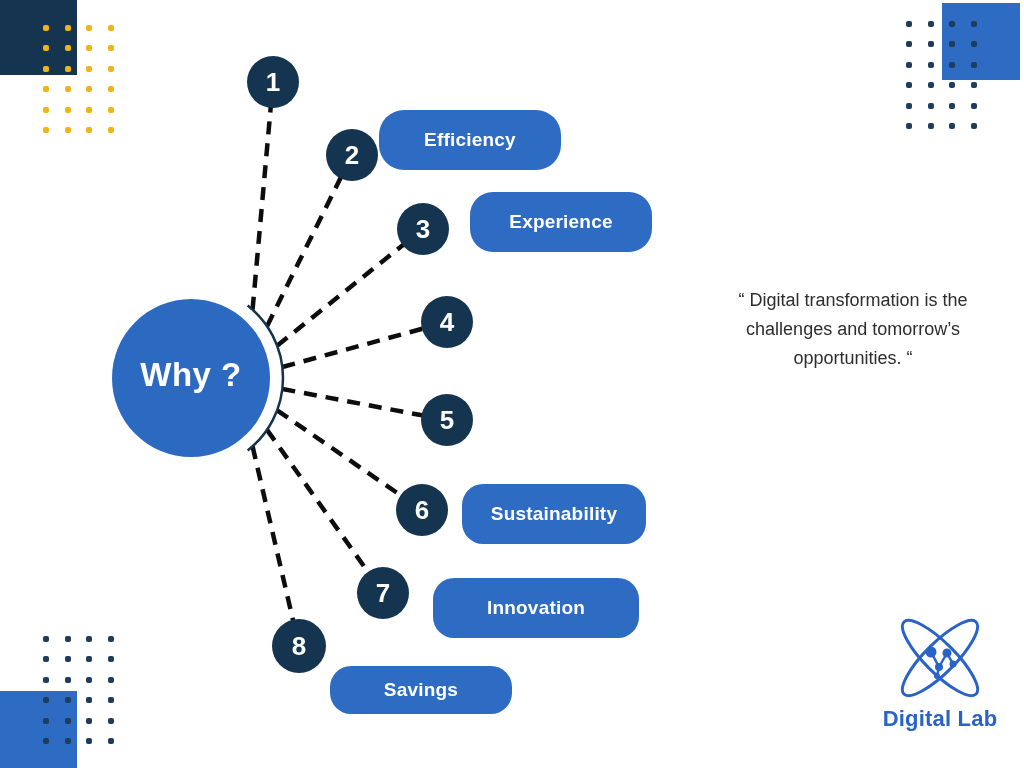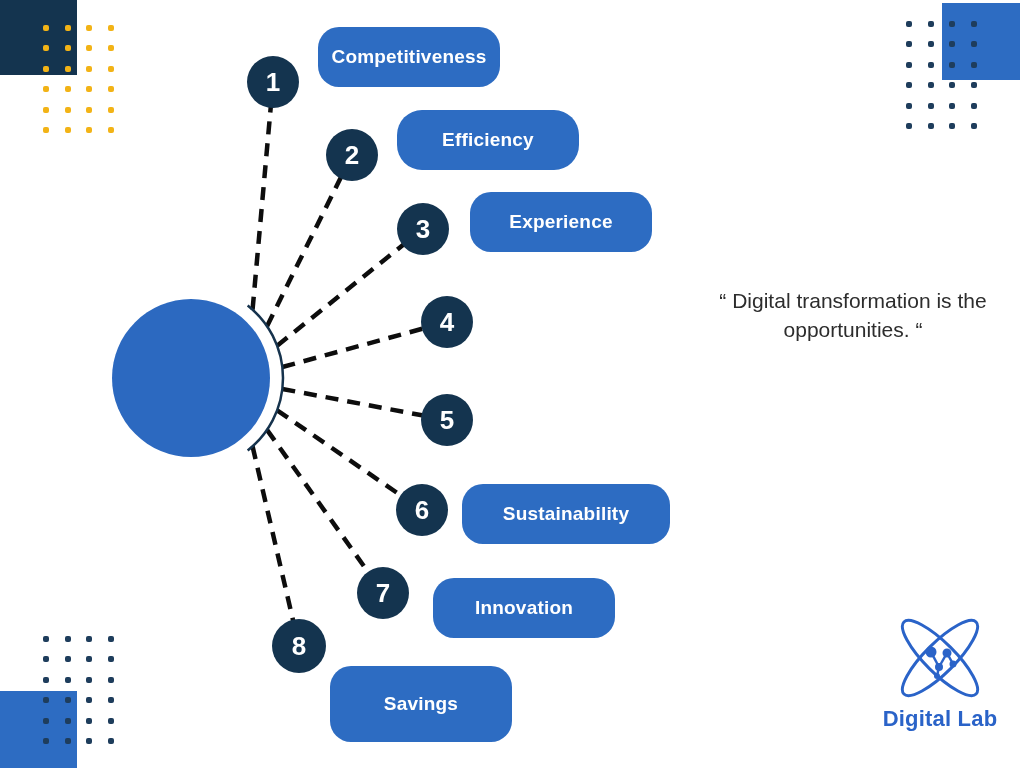--- a/index.html
+++ b/index.html
@@ -30,21 +30,21 @@
   }
   .pill {
     position:absolute; background:var(--box-blue); border-radius:21px;
     color:#fff; font-weight:bold; font-size:19px;
     display:flex; align-items:center; justify-content:center; z-index:3;
     letter-spacing:.2px;
   }
 
   .quote-block {
     position:absolute; left:700px; top:286px; width:306px;
-    text-align:center; color:#2d2d2d; font-size:21px; line-height:29px;
+    text-align:center; color:#2d2d2d; font-size:18px; line-height:29px;
     font-weight:500;
   }
 
   .logo-block {
     position:absolute; left:880px; top:618px; width:120px;
     display:flex; flex-direction:column; align-items:center;
   }
   .logo-name { font-size:22px; font-weight:bold; color:var(--logo-blue); margin-top:2px; letter-spacing:.2px; }
 </style>
 </head>
@@ -136,41 +136,42 @@
       <line x1="277.1336080988558" y1="345.6735161845165" x2="423" y2="229" stroke="#0d0d0d" stroke-width="4.5" stroke-dasharray="13 9"></line>
       <line x1="282.34191722344906" y1="367.0157313422975" x2="447" y2="322" stroke="#0d0d0d" stroke-width="4.5" stroke-dasharray="13 9"></line>
       <line x1="282.34191722344906" y1="388.9842686577025" x2="447" y2="420" stroke="#0d0d0d" stroke-width="4.5" stroke-dasharray="13 9"></line>
       <line x1="277.1336080988558" y1="410.3264838154835" x2="422" y2="510" stroke="#0d0d0d" stroke-width="4.5" stroke-dasharray="13 9"></line>
       <line x1="267.01396723707154" y1="429.82544534185325" x2="383" y2="593" stroke="#0d0d0d" stroke-width="4.5" stroke-dasharray="13 9"></line>
       <line x1="252.56001578501497" y1="446.3693239439203" x2="299" y2="646" stroke="#0d0d0d" stroke-width="4.5" stroke-dasharray="13 9"></line>
       <path d="M 247.64085572996055 305.50301066818156 A 92 92 0 0 1 247.64085572996055 450.49698933181844" fill="none" stroke="#16334d" stroke-width="2.5"></path>
     </svg>
 
   <div class="center-circle">
+    <div class="center-title">Why ?</div>
   </div>
 
   <div id="items-layer">
       <div class="num-circle" style="left: 247px; top: 56px; width: 52px; height: 52px;">1</div>
-      <div class="pill" style="left: 318px; top: 27px; width: 182px; height: 60px;">Competitiveness</div>
       <div class="num-circle" style="left: 326px; top: 129px; width: 52px; height: 52px;">2</div>
-      <div class="pill" style="left: 397px; top: 110px; width: 182px; height: 60px; border-radius: 25px;">Efficiency</div>
+      <div class="pill" style="left: 379px; top: 110px; width: 182px; height: 60px; border-radius: 25px;">Efficiency</div>
       <div class="num-circle" style="left: 397px; top: 203px; width: 52px; height: 52px;">3</div>
-      <div class="pill" style="left: 470px; top: 192px; width: 182px; height: 60px;">Experience</div>
+      <div class="pill" style="left: 470px; top: 192px; width: 182px; height: 60px; border-radius: 23px;">Experience</div>
       <div class="num-circle" style="left: 421px; top: 296px; width: 52px; height: 52px;">4</div>
       <div class="num-circle" style="left: 421px; top: 394px; width: 52px; height: 52px;">5</div>
       <div class="num-circle" style="left: 396px; top: 484px; width: 52px; height: 52px;">6</div>
-      <div class="pill" style="left: 462px; top: 484px; width: 208px; height: 60px;">Sustainability</div>
+      <div class="pill" style="left: 462px; top: 484px; width: 184px; height: 60px;">Sustainability</div>
       <div class="num-circle" style="left: 357px; top: 567px; width: 52px; height: 52px;">7</div>
-      <div class="pill" style="left: 433px; top: 578px; width: 182px; height: 60px;">Innovation</div>
+      <div class="pill" style="left: 433px; top: 578px; width: 206px; height: 60px;">Innovation</div>
       <div class="num-circle" style="left: 272px; top: 619px; width: 54px; height: 54px;">8</div>
-      <div class="pill" style="left: 330px; top: 666px; width: 182px; height: 76px;">Savings</div>
+      <div class="pill" style="left: 330px; top: 666px; width: 182px; height: 48px;">Savings</div>
     </div>
 
   <div class="quote-block">
     <div>“ Digital transformation is the</div>
+    <div>challenges and tomorrow’s</div>
     <div>opportunities. “</div>
   </div>
 
   <div class="logo-block">
     <svg width="96" height="86" viewBox="0 0 96 86">
       <g fill="none" stroke="#2a63c8" stroke-width="3">
         <ellipse cx="48" cy="40" rx="51" ry="15" transform="rotate(45 48 40)"></ellipse>
         <ellipse cx="48" cy="40" rx="51" ry="15" transform="rotate(-45 48 40)"></ellipse>
       </g>
       <g stroke="#2a63c8" stroke-width="2.5">

